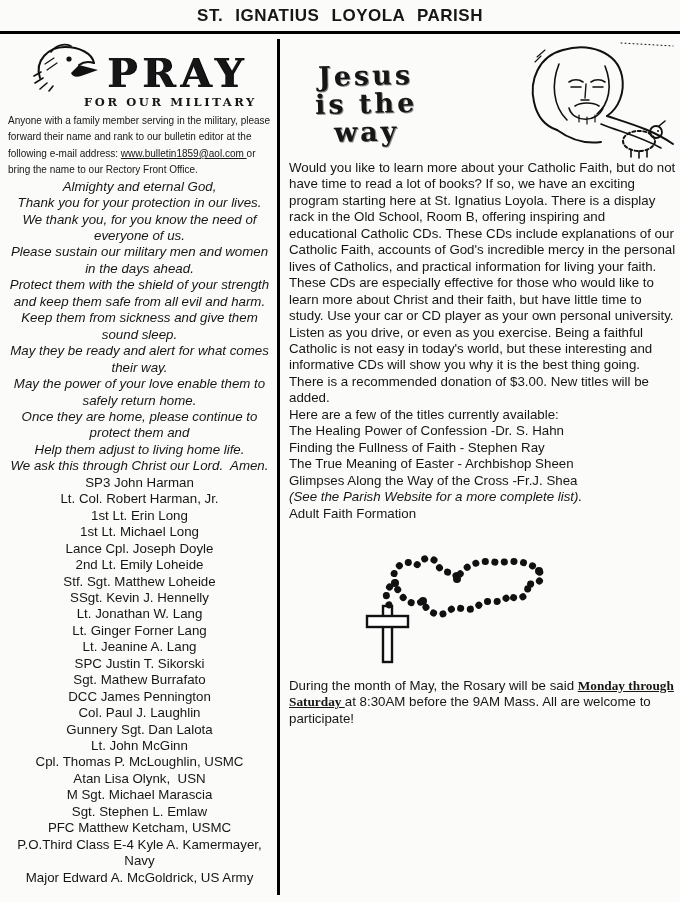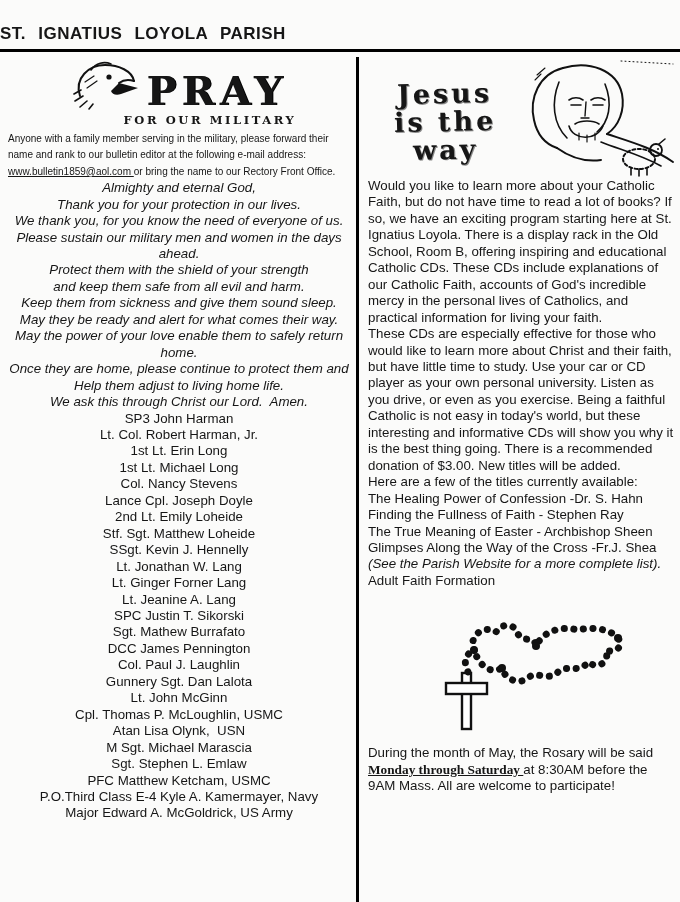--- a/index.html
+++ b/index.html
@@ -2,26 +2,26 @@
 <html><head>
 <meta charset="utf-8">
 <style>
   html,body{margin:0;padding:0;background:#e9e9e9;}
   .page{
     width:680px;height:902px;background:#fbfbfa;color:#161616;
     font-family:"Liberation Sans",sans-serif;position:relative;overflow:hidden;
     margin:0 auto;box-sizing:border-box;
   }
   .title{
-    font-weight:bold;font-size:17px;padding-top:24px;
+    text-align:center;font-weight:bold;font-size:17px;padding-top:6px;
     letter-spacing:.5px;word-spacing:7px;
   }
   .rule{height:3px;background:#000;margin-top:5px;}
   .cols{display:flex;align-items:stretch;height:861px;}
-  .col-left{width:356px;box-sizing:border-box;padding:6px 6px 0 8px;}
+  .col-left{width:277px;box-sizing:border-box;padding:6px 6px 0 8px;}
   .divider{width:3px;background:#000;margin-top:5px;}
   .col-right{flex:1;box-sizing:border-box;padding:0 4px 0 9px;}
 
   
   .logo{margin:2px 0 0 0;text-align:center;}
   .logo-row{display:flex;justify-content:center;align-items:flex-end;gap:2px;}
   .pray-word{
     font-family:"DejaVu Serif",serif;font-weight:900;font-size:40px;line-height:38px;
     letter-spacing:5px;text-shadow:1px 0 0 #000;
   }
@@ -101,21 +101,20 @@
           <div>Once they are home, please continue to protect them and</div>
           <div>Help them adjust to living home life.</div>
           <div>We ask this through Christ our Lord.&nbsp; Amen.</div>
         </div>
 
       <div class="names">
           <div>SP3 John Harman</div>
           <div>Lt. Col. Robert Harman, Jr.</div>
           <div>1st Lt. Erin Long</div>
           <div>1st Lt. Michael Long</div>
-          <div>Col. Nancy Stevens</div>
           <div>Lance Cpl. Joseph Doyle</div>
           <div>2nd Lt. Emily Loheide</div>
           <div>Stf. Sgt. Matthew Loheide</div>
           <div>SSgt. Kevin J. Hennelly</div>
           <div>Lt. Jonathan W. Lang</div>
           <div>Lt. Ginger Forner Lang</div>
           <div>Lt. Jeanine A. Lang</div>
           <div>SPC Justin T. Sikorski</div>
           <div>Sgt. Mathew Burrafato</div>
           <div>DCC James Pennington</div>

